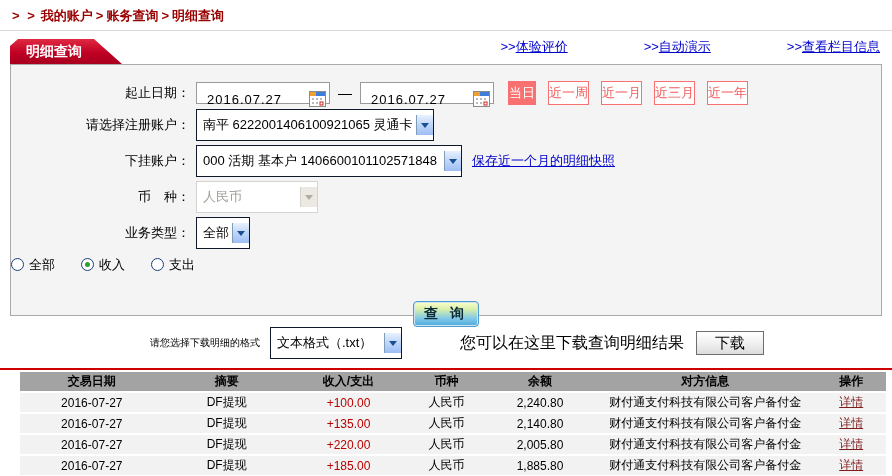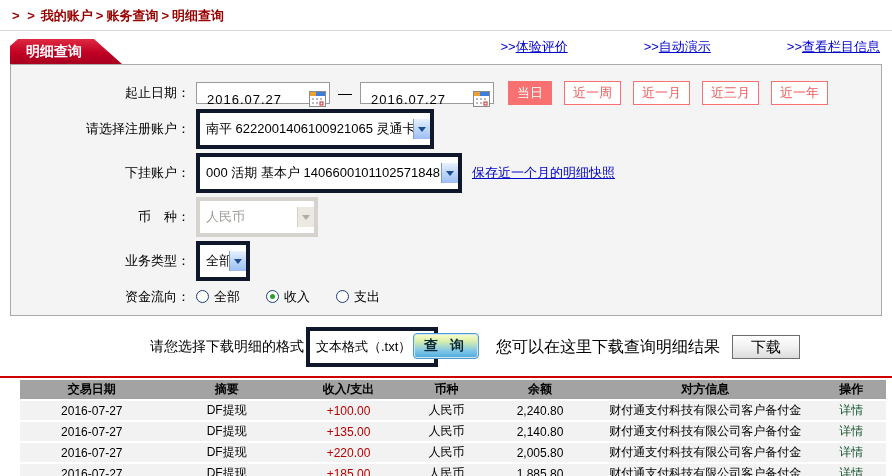--- a/index.html
+++ b/index.html
@@ -41,25 +41,25 @@
   .f-label { width: 185px; text-align: right; padding-right: 6px; white-space: nowrap; font-size:13px; }
 
   .date-box { display:inline-flex; align-items:center; justify-content:space-between;
     width: 134px; height: 22px; background:#fff; border:1px solid #9a9a9a; padding: 12px 3px 0 10px; }
   .date-text { font-size:13px; letter-spacing:1px; }
   .cal-icon { width:17px; height:16px; display:inline-block; cursor:pointer; }
   .date-dash { margin: 0 8px; font-size: 14px; }
 
   .range-wrap { display:flex; gap: 12px; margin-left: 14px; }
   .range-btn { border:1px solid #f87070; color:#f25b5b; background:#fff; font-size:13px;
-    padding: 3px 8px; height: 24px; line-height:16px; cursor:pointer; white-space:nowrap; }
+    padding: 3px 0; height: 24px; line-height:16px; cursor:pointer; white-space:nowrap; }
   .range-btn.active { background:#f87070; color:#fff; }
 
   .select { display:inline-flex; align-items:center; justify-content:space-between;
-    height: 40px; background:#fff; border:4px solid #0f172a; cursor:pointer; }
+    height: 32px; background:#fff; border:1px solid #0f172a; cursor:pointer; }
   .select-text { padding: 0 6px; font-size:13px; white-space:nowrap; overflow:hidden; }
   .select-arrow { width:17px; height:20px; flex:0 0 17px; display:flex; align-items:center; justify-content:center;
     background: linear-gradient(180deg,#e8f1fe 0%,#c2d8fa 45%,#9dbef5 100%); border-left:1px solid #7f9db9; }
   .select-arrow::after { content:''; width:0; height:0; border-left:4px solid transparent;
     border-right:4px solid transparent; border-top:5px solid #1b4f92; }
   .select.disabled { border-color:#d6d3ce; cursor:default; }
   .select.disabled .select-text { color:#9d9d97; }
   .select.disabled .select-arrow { background:#ece9e2; border-left-color:#d6d3ce; }
   .select.disabled .select-arrow::after { border-top-color:#aeaca5; }
 
@@ -82,33 +82,33 @@
   .query-btn {
     width: 66px; height: 26px; font-size:14px; font-weight:bold; letter-spacing:4px;
     font-family: inherit; color:#0a2a3a; cursor:pointer;
     border:1px solid #4d9bd0; border-radius:4px;
     background: linear-gradient(180deg,#fbffc9 0%,#d9eeab 30%,#7ec7e8 70%,#4faada 100%);
     box-shadow: 0 0 0 1px #cfe6f2 inset;
   }
 
   
   .download-row { display:flex; align-items:center; margin: 11px 0 9px 150px; }
-  .dl-label { font-size:14px; margin-right: 2px; }
+  .dl-label { font-size:10px; margin-right: 10px; }
   .dl-hint { font-size:16px; margin-left: 58px; margin-right: 12px; }
   .dl-btn { width: 68px; height: 24px; font-size:15px; font-family:inherit; cursor:pointer;
     border:1px solid #6e6e6e; background: linear-gradient(180deg,#ffffff 0%,#f1f1f1 50%,#dcdcdc 100%); }
 
   
   .red-rule { height: 2px; background:#cf0000; }
   .detail-table { width: 866px; margin-left: 20px; border-collapse: collapse; font-size: 12px; }
   .detail-table th { background:#a3a3a3; font-weight:bold; height: 18px; border-bottom: 2px solid #fff; padding: 1px 2px; text-align:center;margin-left:12px; }
   .detail-table td { background:#f2f2f2; height: 17px; border-bottom: 2px solid #fff; padding: 1px 2px; text-align:center; white-space:nowrap; }
   .detail-table { margin-top: 2px; }
   td.c-amt { color:#b80000; }
-  .detail-link { color:#14532d; cursor:pointer; }
+  .detail-link { color:#7f1d1d; text-decoration:underline; cursor:pointer; }
   .col-date{width:16.5%} .col-sum{width:14.5%} .col-amt{width:13.5%} .col-cur{width:9%}
   .col-bal{width:12.5%} .col-cp{width:25.5%} .col-act{width:8%}
 </style>
 </head>
 <body>
 
 <div class="page">
 
   <div class="breadcrumb-row">
     <span class="breadcrumb">
@@ -204,21 +204,20 @@
 
     <div class="form-row">
       <span class="f-label">业务类型：</span>
       <span class="select w-biz">
         <span class="select-text">全部</span>
         <span class="select-arrow"></span>
       </span>
     </div>
 
     <div class="form-row">
-      <span class="f-label">资金流向：</span>
       <span><label class="radio-opt">
             <span class="radio"></span>
             <span class="radio-label">全部</span>
           </label><label class="radio-opt">
             <span class="radio checked"></span>
             <span class="radio-label">收入</span>
           </label><label class="radio-opt">
             <span class="radio"></span>
             <span class="radio-label">支出</span>
           </label></span>

